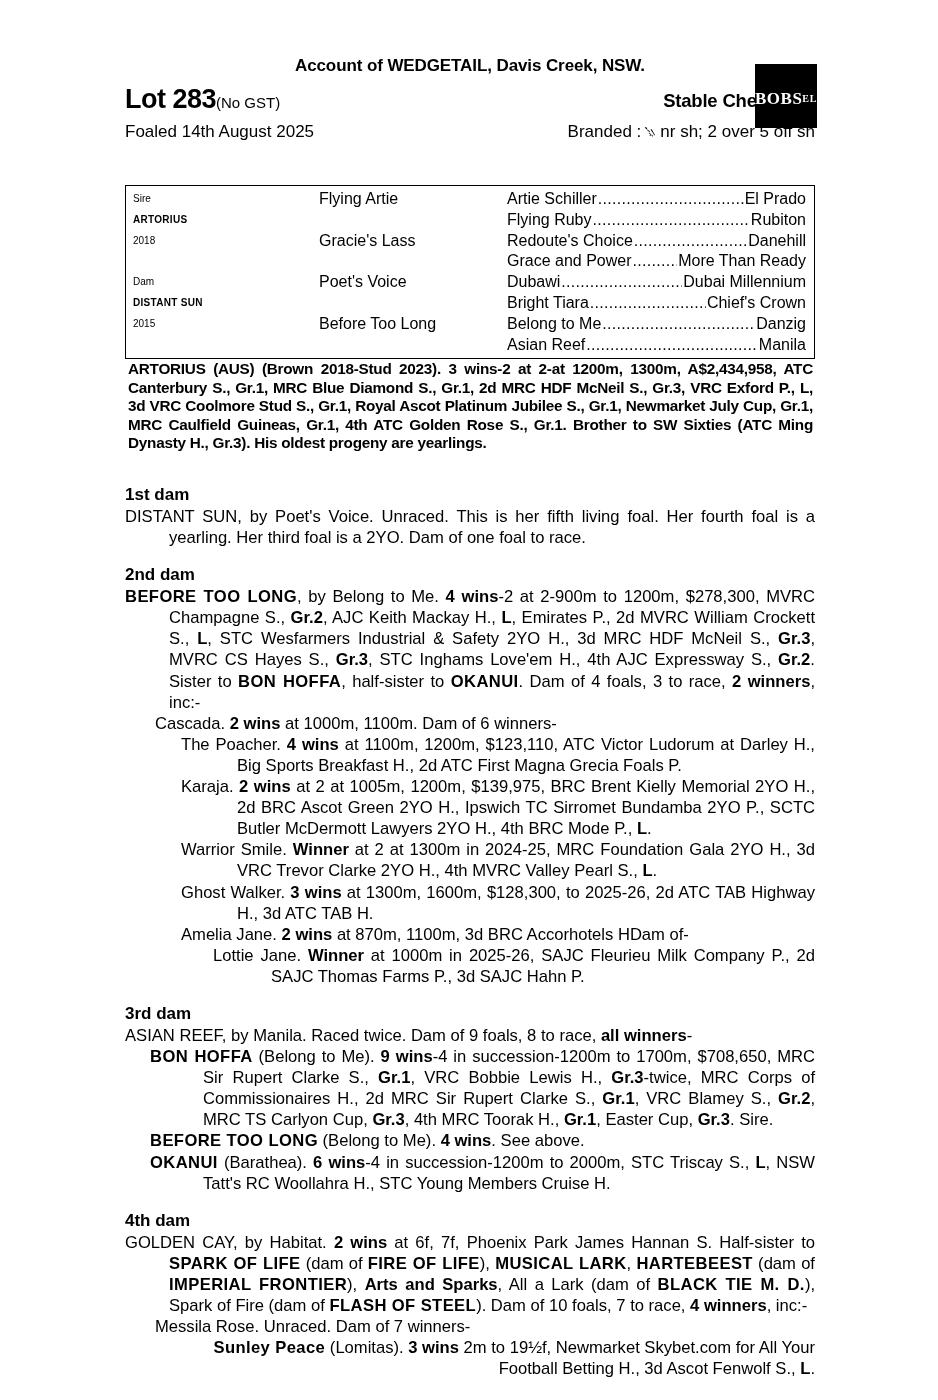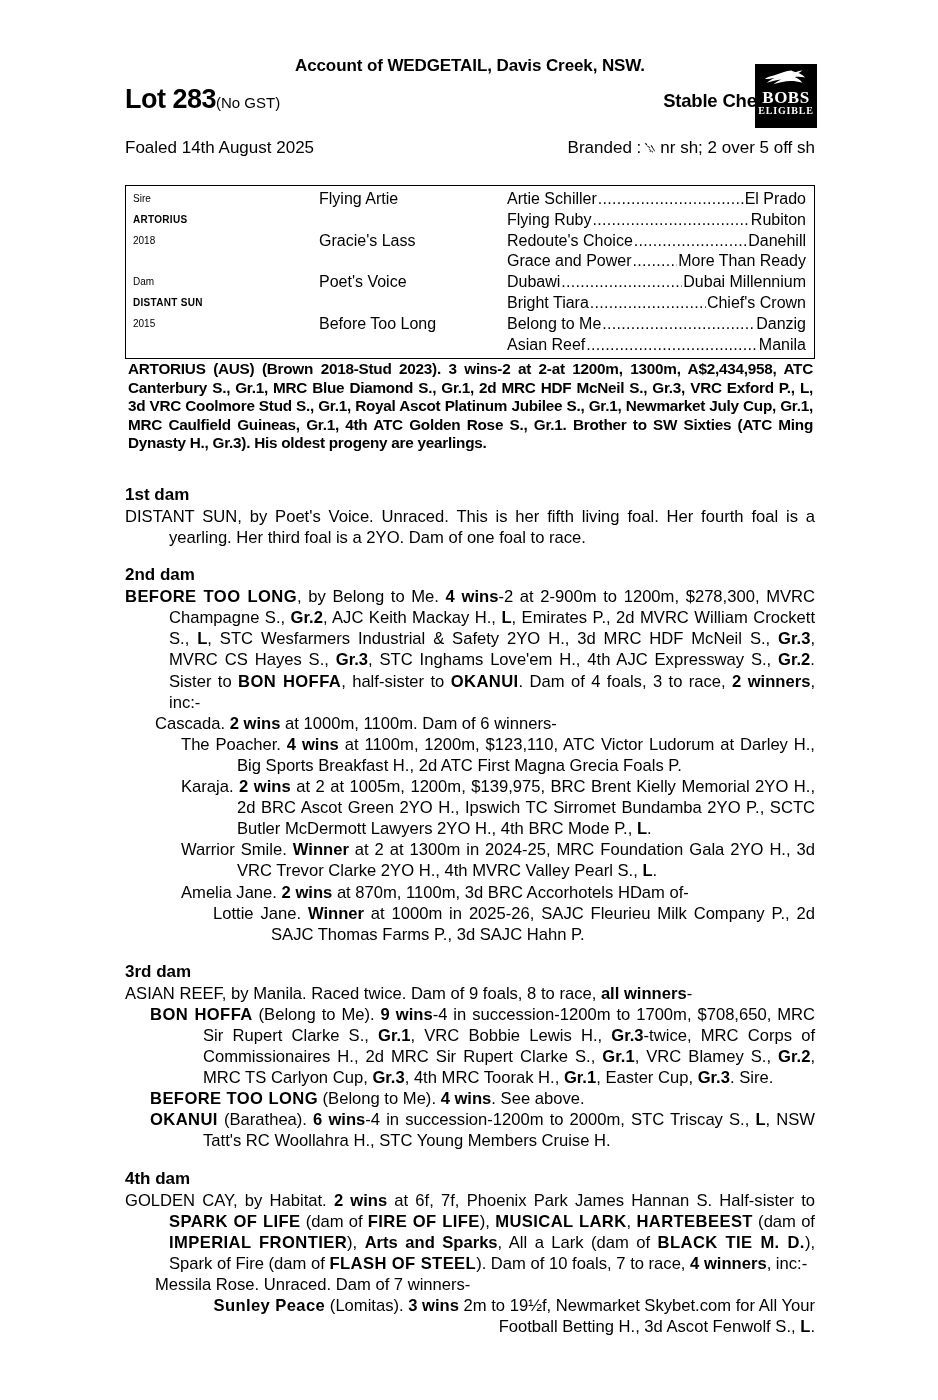--- a/index.html
+++ b/index.html
@@ -24,29 +24,29 @@
     position:absolute;left:0;top:0;font-weight:bold;font-size:27px;letter-spacing:-0.5px;
   }
   .nogst{font-weight:normal;font-size:15px;letter-spacing:0;}
   .colour{
     position:absolute;left:50%;top:1px;transform:translateX(-50%);
     font-weight:bold;font-size:26px;letter-spacing:-0.3px;
   }
   .stable{
     position:absolute;right:0;top:6px;font-weight:bold;font-size:18.5px;letter-spacing:-0.2px;
   }
-  .foaledline{position:relative;margin-top:20px;height:24px;text-align:center;}
+  .foaledline{position:relative;margin-top:4px;height:24px;text-align:center;}
   .foaled{position:absolute;left:0;top:0;font-size:17px;}
   .branded{position:absolute;right:0;top:0;font-size:17px;white-space:nowrap;}
   .brandmark{
     display:inline-block;width:15px;height:15px;vertical-align:-2px;margin:0 2px;
   }
   .bobs{
     position:absolute;left:755px;top:64px;width:62px;height:64px;background:#000;
-    display:flex;flex-direction:column;align-items:center;justify-content:flex-start;
+    display:flex;flex-direction:row;align-items:center;justify-content:flex-start;
     padding-top:5px;box-sizing:border-box;
   }
   .bobs .horse{width:46px;height:20px;}
   .bobs .b1{
     color:#fff;font-family:"Liberation Serif",serif;font-weight:bold;font-size:17px;
     line-height:16px;letter-spacing:0.5px;margin-top:1px;
   }
   .bobs .b2{
     color:#fff;font-family:"Liberation Serif",serif;font-weight:bold;font-size:10px;
     line-height:9px;letter-spacing:0.8px;
@@ -212,20 +212,21 @@
   <div class="body" id="body-root">
       <div class="damhead">1st dam</div>
       <p class="e i0h"><span>DISTANT SUN, by Poet's Voice. Unraced. This is her fifth living foal. Her fourth foal is a yearling. Her third foal is a 2YO. Dam of one foal to race.</span></p>
       <div class="sp"></div>
       <div class="damhead">2nd dam</div>
       <p class="e i0h"><b class="nb">BEFORE TOO LONG</b><span>, by Belong to Me. </span><b>4 wins</b><span>-2 at 2-900m to 1200m, $278,300, MVRC Champagne S., </span><b>Gr.2</b><span>, AJC Keith Mackay H., </span><b>L</b><span>, Emirates P., 2d MVRC William Crockett S., </span><b>L</b><span>, STC Wesfarmers Industrial &amp; Safety 2YO H., 3d MRC HDF McNeil S., </span><b>Gr.3</b><span>, MVRC CS Hayes S., </span><b>Gr.3</b><span>, STC Inghams Love'em H., 4th AJC Expressway S., </span><b>Gr.2</b><span>. Sister to </span><b class="nb">BON HOFFA</b><span>, half-sister to </span><b class="nb">OKANUI</b><span>. Dam of 4 foals, 3 to race, </span><b>2 winners</b><span>, inc:-</span></p>
       <p class="e i1"><span>Cascada. </span><b>2 wins</b><span> at 1000m, 1100m. Dam of 6 winners-</span></p>
       <p class="e i2"><span>The Poacher. </span><b>4 wins</b><span> at 1100m, 1200m, $123,110, ATC Victor Ludorum at Darley H., Big Sports Breakfast H., 2d ATC First Magna Grecia Foals P.</span></p>
       <p class="e i2"><span>Karaja. </span><b>2 wins</b><span> at 2 at 1005m, 1200m, $139,975, BRC Brent Kielly Memorial 2YO H., 2d BRC Ascot Green 2YO H., Ipswich TC Sirromet Bundamba 2YO P., SCTC Butler McDermott Lawyers 2YO H., 4th BRC Mode P., </span><b>L</b><span>.</span></p>
       <p class="e i2"><span>Warrior Smile. </span><b>Winner</b><span> at 2 at 1300m in 2024-25, MRC Foundation Gala 2YO H., 3d VRC Trevor Clarke 2YO H., 4th MVRC Valley Pearl S., </span><b>L</b><span>.</span></p>
+      <p class="e i2"><span>Ghost Walker. </span><b>3 wins</b><span> at 1300m, 1600m, $128,300, to 2025-26, 2d ATC TAB Highway H., 3d ATC TAB H.</span></p>
       <p class="e i2"><span>Amelia Jane. </span><b>2 wins</b><span> at 870m, 1100m, 3d BRC Accorhotels HDam of-</span></p>
       <p class="e i3"><span>Lottie Jane. </span><b>Winner</b><span> at 1000m in 2025-26, SAJC Fleurieu Milk Company P., 2d SAJC Thomas Farms P., 3d SAJC Hahn P.</span></p>
       <div class="sp"></div>
       <div class="damhead">3rd dam</div>
       <p class="e i0h"><span>ASIAN REEF, by Manila. Raced twice. Dam of 9 foals, 8 to race, </span><b>all winners</b><span>-</span></p>
       <p class="e i1b"><b class="nb">BON HOFFA</b><span> (Belong to Me). </span><b>9 wins</b><span>-4 in succession-1200m to 1700m, $708,650, MRC Sir Rupert Clarke S., </span><b>Gr.1</b><span>, VRC Bobbie Lewis H., </span><b>Gr.3</b><span>-twice, MRC Corps of Commissionaires H., 2d MRC Sir Rupert Clarke S., </span><b>Gr.1</b><span>, VRC Blamey S., </span><b>Gr.2</b><span>, MRC TS Carlyon Cup, </span><b>Gr.3</b><span>, 4th MRC Toorak H., </span><b>Gr.1</b><span>, Easter Cup, </span><b>Gr.3</b><span>. Sire.</span></p>
       <p class="e i1b"><b class="nb">BEFORE TOO LONG</b><span> (Belong to Me). </span><b>4 wins</b><span>. See above.</span></p>
       <p class="e i1b"><b class="nb">OKANUI</b><span> (Barathea). </span><b>6 wins</b><span>-4 in succession-1200m to 2000m, STC Triscay S., </span><b>L</b><span>, NSW Tatt's RC Woollahra H., STC Young Members Cruise H.</span></p>
       <div class="sp"></div>
       <div class="damhead">4th dam</div>

